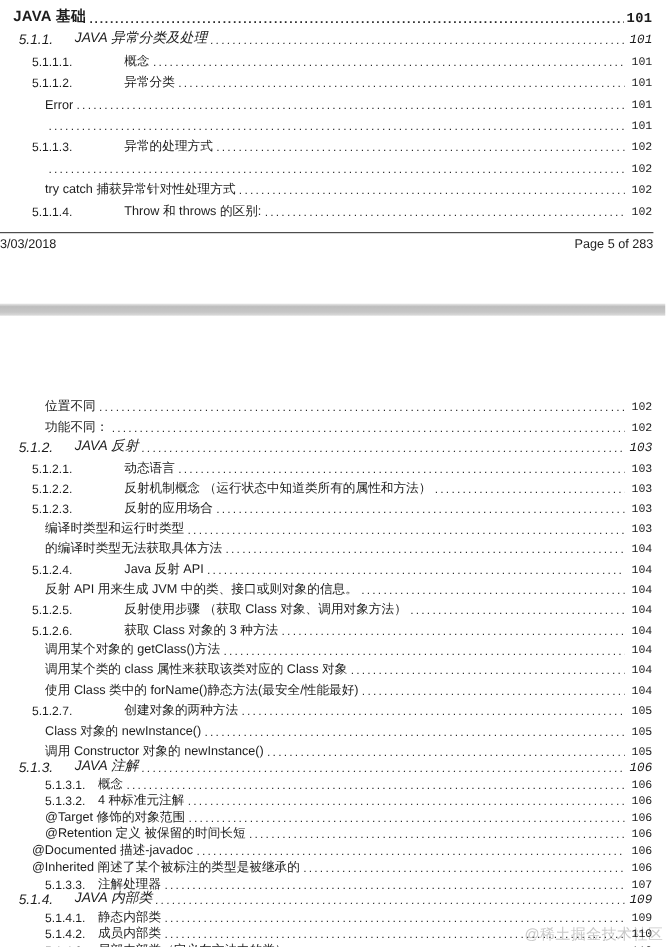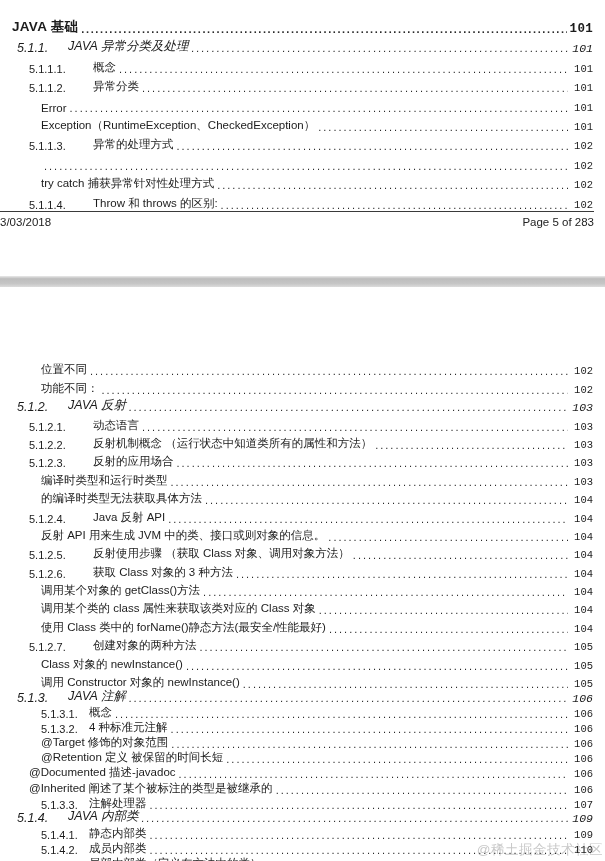--- a/index.html
+++ b/index.html
@@ -3,39 +3,39 @@
 <meta charset="utf-8">
 <style>
   html,body{margin:0;padding:0;}
   body{
     width:605px;height:861px;overflow:hidden;position:relative;
     background:#ffffff;color:#1c1c1c;
     font-family:"Liberation Sans","DejaVu Sans",sans-serif;
     font-size:11px;
   }
   .toc{position:absolute;left:0;right:0;}
-  .p1{top:12px;}
+  .p1{top:0;}
   .p2{top:361px;}
   .row{
     display:flex;align-items:flex-end;
     padding-right:12px;padding-bottom:2px;
     box-sizing:border-box;white-space:nowrap;
     position:relative;z-index:1;
   }
   .p1 .row{height:19.4px;}
   .p2 .row{height:18.4px;}
   .p2 .row.compact{height:15.2px;}
   .p2 .row.sec.compact{height:14.5px;}
   .row.h1{height:26px;font-weight:bold;font-size:13.5px;padding-left:12px;letter-spacing:.3px;}
   .row.sec{font-style:italic;font-size:12.5px;padding-left:17px;}
   .row.sub,.row.subn,.row.txt2{padding-left:29px;}
   .row.txt{padding-left:41px;}
   .num{display:inline-block;flex:0 0 auto;}
   .sec .num{width:51px;}
-  .sub .num{width:64px;}
+  .sub .num{width:84px;}
   .subn .num{width:48px;margin-left:12px;}
   .title{flex:0 0 auto;font-size:11.5px;}
   .sec .title{font-size:12.5px;}
   .h1 .title{font-size:13.5px;}
   .leader{
     flex:1 1 auto;overflow:hidden;white-space:nowrap;
     margin:0 3px;color:#2a2a2a;
   }
   .leader::after{
     content:"..................................................................................................................................................................................................................";
@@ -86,21 +86,20 @@
       <span class="title">异常分类</span>
       <span class="leader"></span>
       <span class="pg">101</span>
     </div>
     <div class="row txt">
       <span class="title">Error</span>
       <span class="leader"></span>
       <span class="pg">101</span>
     </div>
     <div class="row txt">
-      <span class="title">Exception（RuntimeException、CheckedException）</span>
       <span class="leader"></span>
       <span class="pg">101</span>
     </div>
     <div class="row sub">
       <span class="num">5.1.1.3.</span>
       <span class="title">异常的处理方式</span>
       <span class="leader"></span>
       <span class="pg">102</span>
     </div>
     <div class="row txt">

